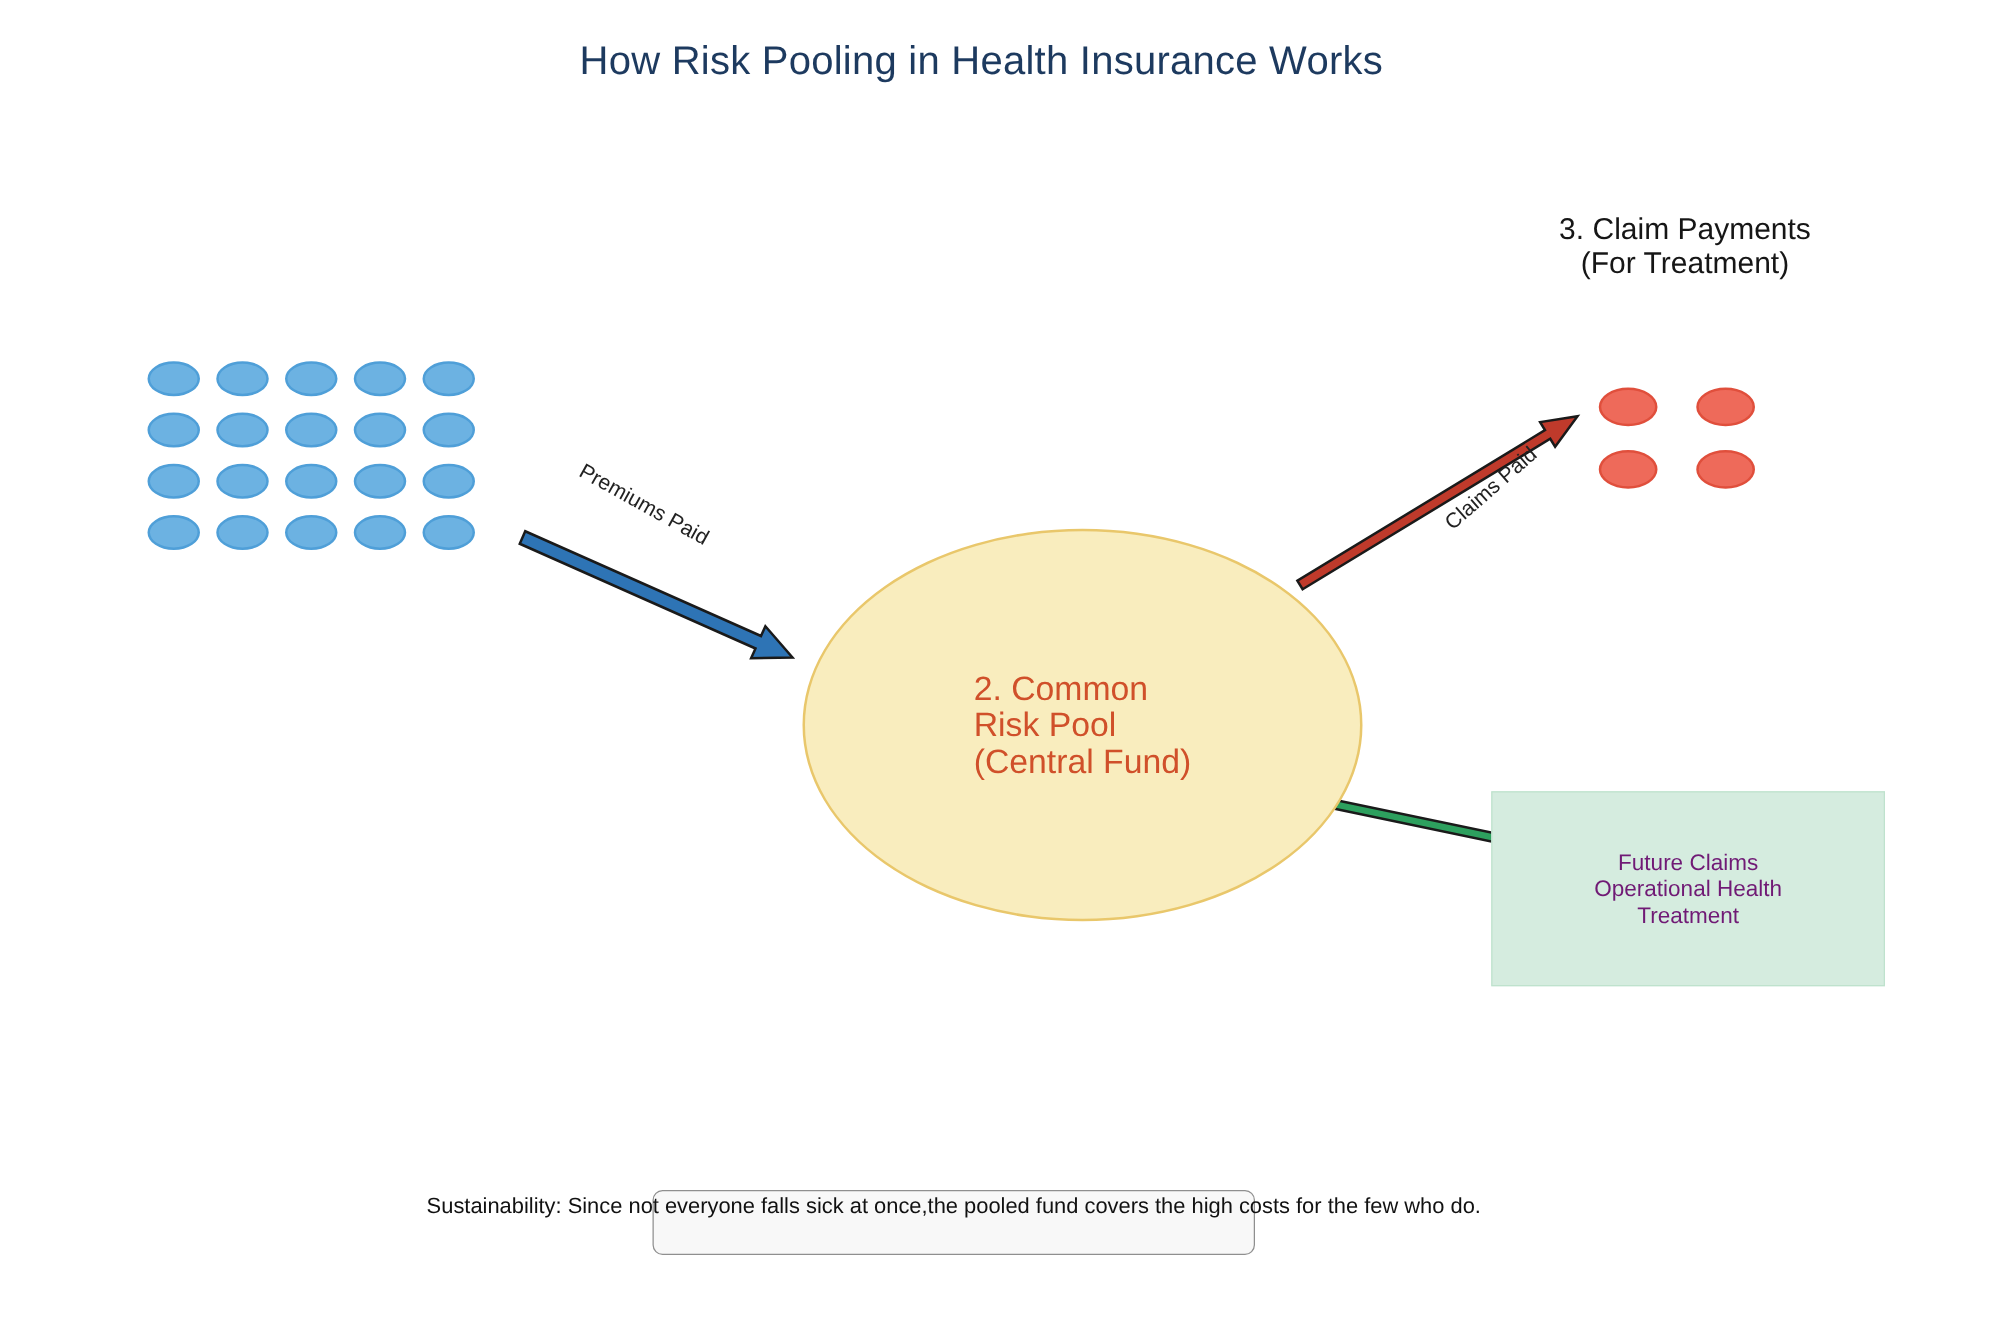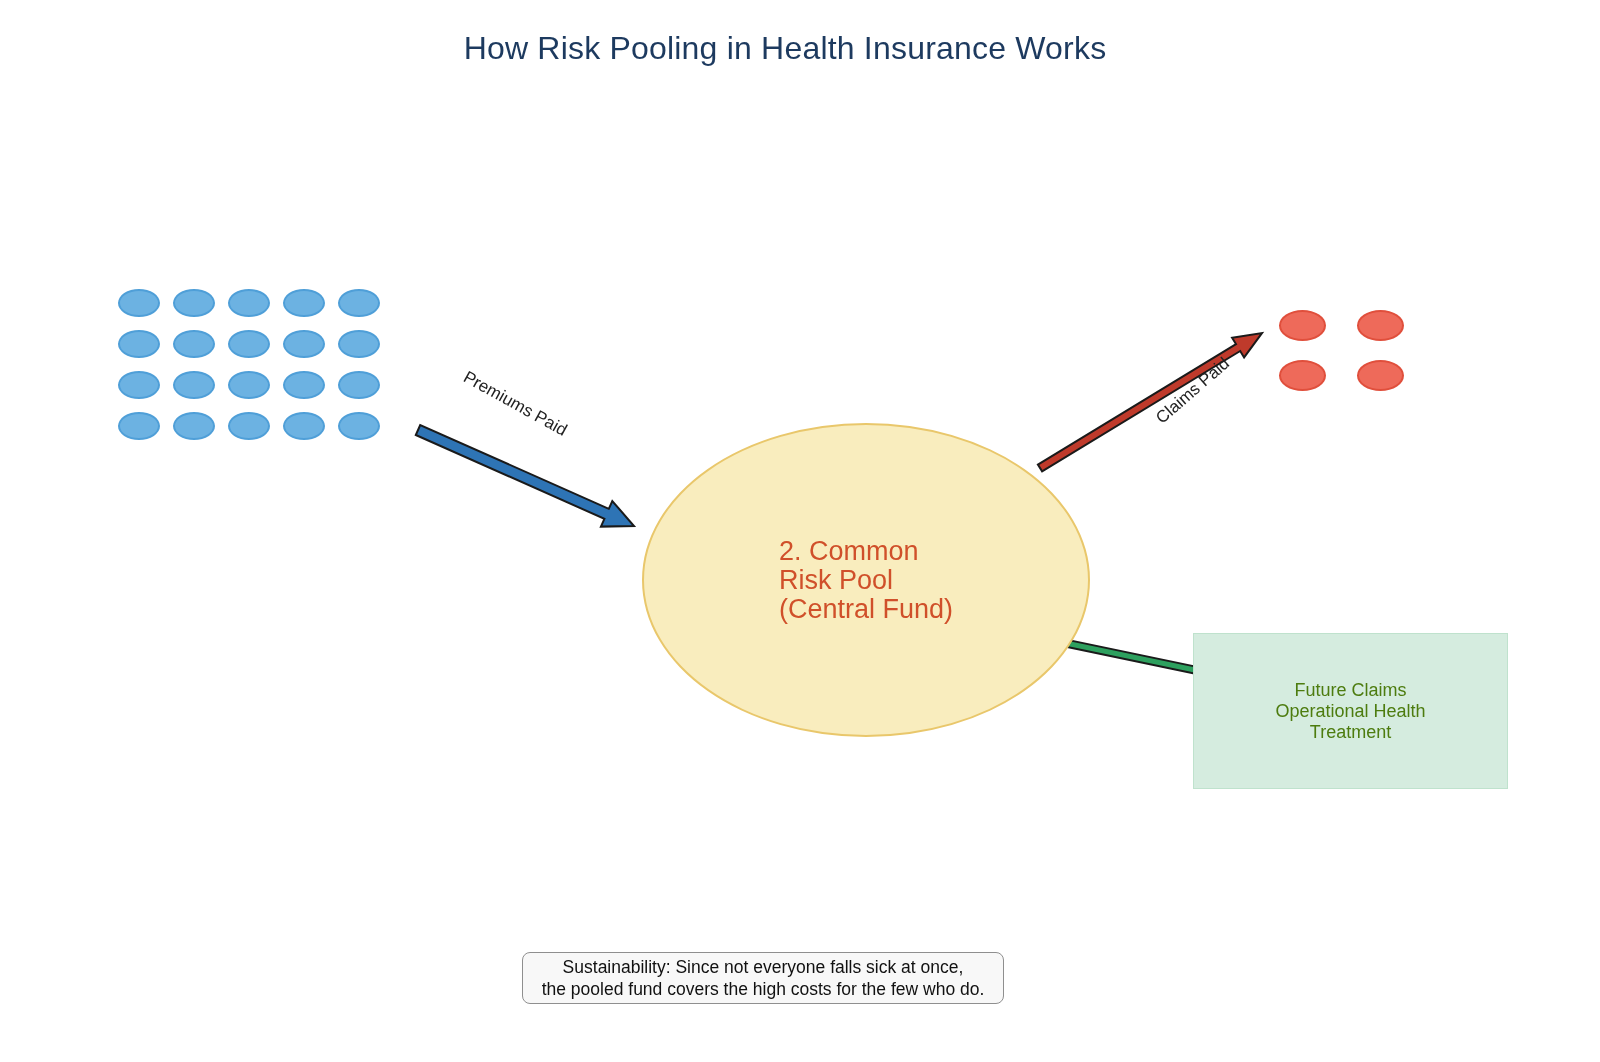--- a/index.html
+++ b/index.html
@@ -39,26 +39,26 @@
     background:var(--pool-fill,#f9edbe);border:2px solid var(--pool-border,#e9c76b);
     box-sizing:border-box;display:flex;align-items:center;justify-content:center;
   }
   .pool-text{
     font-size:27px;line-height:29px;color:var(--pool-text,#d0502a);
   }
   .reserves-box{
     position:absolute;left:1193px;top:633px;width:315px;height:156px;box-sizing:border-box;
     background:var(--reserves-fill,#d5ecdf);border:1.5px solid var(--reserves-border,#bfe2cd);
     display:flex;flex-direction:column;align-items:center;justify-content:center;
-    text-align:center;font-size:18px;line-height:21px;color:#4d7c0f;
+    text-align:center;font-size:18px;line-height:21px;color:#701a75;
   }
   .footnote-box{
     position:absolute;left:522px;top:952px;width:482px;height:52px;box-sizing:border-box;
     background:var(--note-fill,#f8f8f8);border:1.5px solid var(--note-border,#8f8f8f);
-    border-radius:8px;display:flex;flex-direction:column;align-items:center;justify-content:center;
+    border-radius:8px;display:flex;flex-direction:row;align-items:flex-start;justify-content:center;
     text-align:center;font-size:17.5px;line-height:22px;color:#111;
   }
   .footnote-box div{white-space:nowrap;}
   .arrow-label{
     position:absolute;font-size:17px;color:#222;white-space:nowrap;
   }
   .premiums-arrow-label{left:515px;top:404px;transform:translate(-50%,-50%) rotate(29deg);}
   .claims-arrow-label{left:1193px;top:391px;transform:translate(-50%,-50%) rotate(-41deg);}
 </style>
 </head>
@@ -99,20 +99,24 @@
     </div>
 
   <div class="pool-ellipse">
     <div class="pool-text">
       <div>2. Common</div>
       <div>Risk Pool</div>
       <div>(Central Fund)</div>
     </div>
   </div>
 
+  <div class="label claims-label">
+    <div>3. Claim Payments</div>
+    <div>(For Treatment)</div>
+  </div>
 
   <div class="red-grid" id="red-grid">
       <span class="c-ellipse"></span>
       <span class="c-ellipse"></span>
       <span class="c-ellipse"></span>
       <span class="c-ellipse"></span>
     </div>
 
   <div class="arrow-label premiums-arrow-label">Premiums Paid</div>
   <div class="arrow-label claims-arrow-label">Claims Paid</div>

